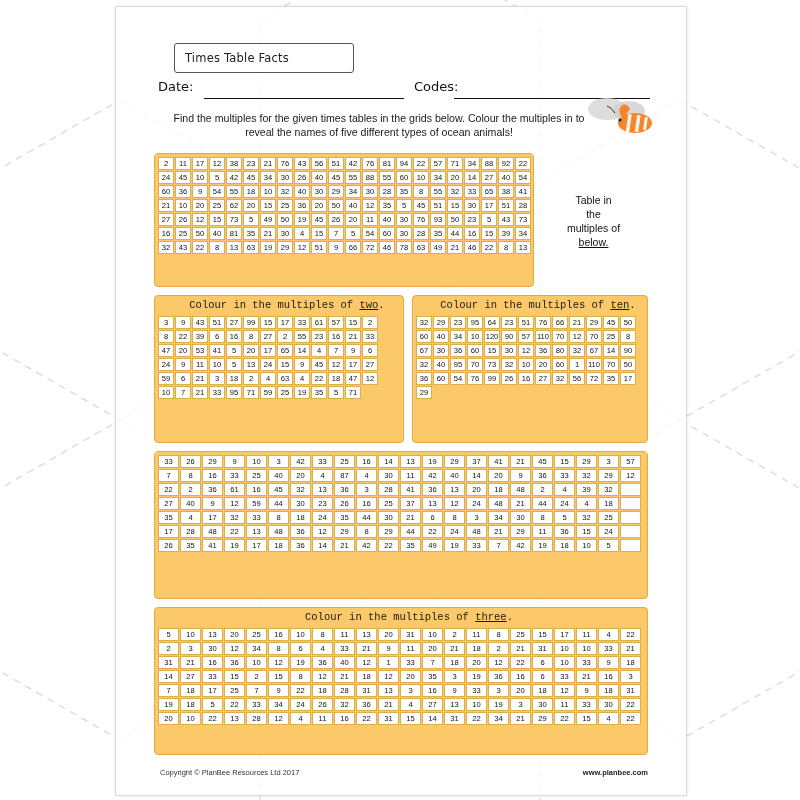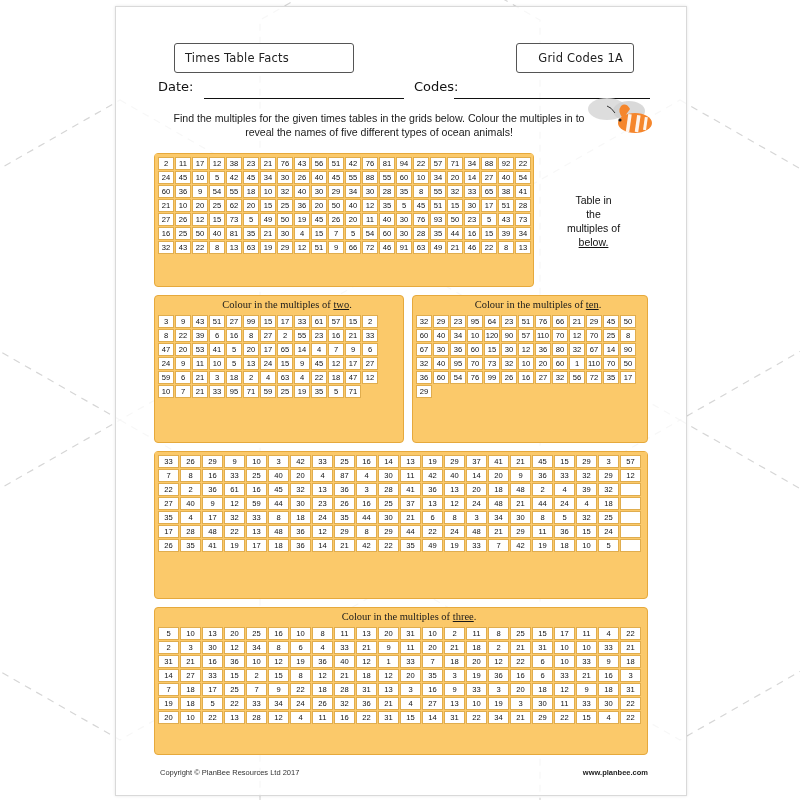--- a/index.html
+++ b/index.html
@@ -99,21 +99,21 @@
     background: #fbc96a;
     border: 1px solid #e6a93c;
     border-radius: 4px;
     box-sizing: border-box;
   }
   .panel-title {
     text-align: center;
     font-size: 10.5px;
     color: #1a1a1a;
     padding: 3px 0 2px 16px;
-    font-family: Liberation Serif, serif;
+    font-family: Liberation Mono, monospace;
   }
   .panel-title u { text-decoration: underline; }
   .grid {
     display: grid;
     gap: 1px;
     background: #fbc96a;
     padding: 3px;
     box-sizing: border-box;
   }
   .cell {
@@ -162,23 +162,20 @@
       <polygon points="680,420 820,500 820,660 680,740 540,660 540,500"></polygon>
       <polygon points="400,580 540,660 540,820 400,900 260,820 260,660"></polygon>
     </g>
   </svg>
 
   <div class="sheet">
     <div class="inner">
 
       <div class="hdr-left">
         <span class="hdr-text">Times Table Facts</span>
-      </div>
-      <div class="hdr-right">
-        <span class="hdr-text">Grid Codes 1A</span>
       </div>
 
       <div class="namedate">
         <span class="nd-label" style="left:0;">Date:</span>
         <div class="nd-line" style="left:46px; width:200px;"></div>
         <span class="nd-label" style="left:256px;">Codes:</span>
         <div class="nd-line" style="left:296px; width:196px;"></div>
       </div>
 
       <div class="instr">Find the multiples for the given times tables in the grids below. Colour the multiples in to reveal the names of five different types of ocean animals!</div>
@@ -336,21 +333,21 @@
             <div class="cell" style="width: 14px;">13</div>
             <div class="cell" style="width: 14px;">63</div>
             <div class="cell" style="width: 14px;">19</div>
             <div class="cell" style="width: 14px;">29</div>
             <div class="cell" style="width: 14px;">12</div>
             <div class="cell" style="width: 14px;">51</div>
             <div class="cell" style="width: 14px;">9</div>
             <div class="cell" style="width: 14px;">66</div>
             <div class="cell" style="width: 14px;">72</div>
             <div class="cell" style="width: 14px;">46</div>
-            <div class="cell" style="width: 14px;">91</div>
+            <div class="cell" style="width: 14px;">78</div>
             <div class="cell" style="width: 14px;">63</div>
             <div class="cell" style="width: 14px;">49</div>
             <div class="cell" style="width: 14px;">21</div>
             <div class="cell" style="width: 14px;">46</div>
             <div class="cell" style="width: 14px;">22</div>
             <div class="cell" style="width: 14px;">8</div>
             <div class="cell" style="width: 14px;">13</div>
           </div>
       </div>
       <div class="side-note" style="left:425px; top:186px; width:105px;">

